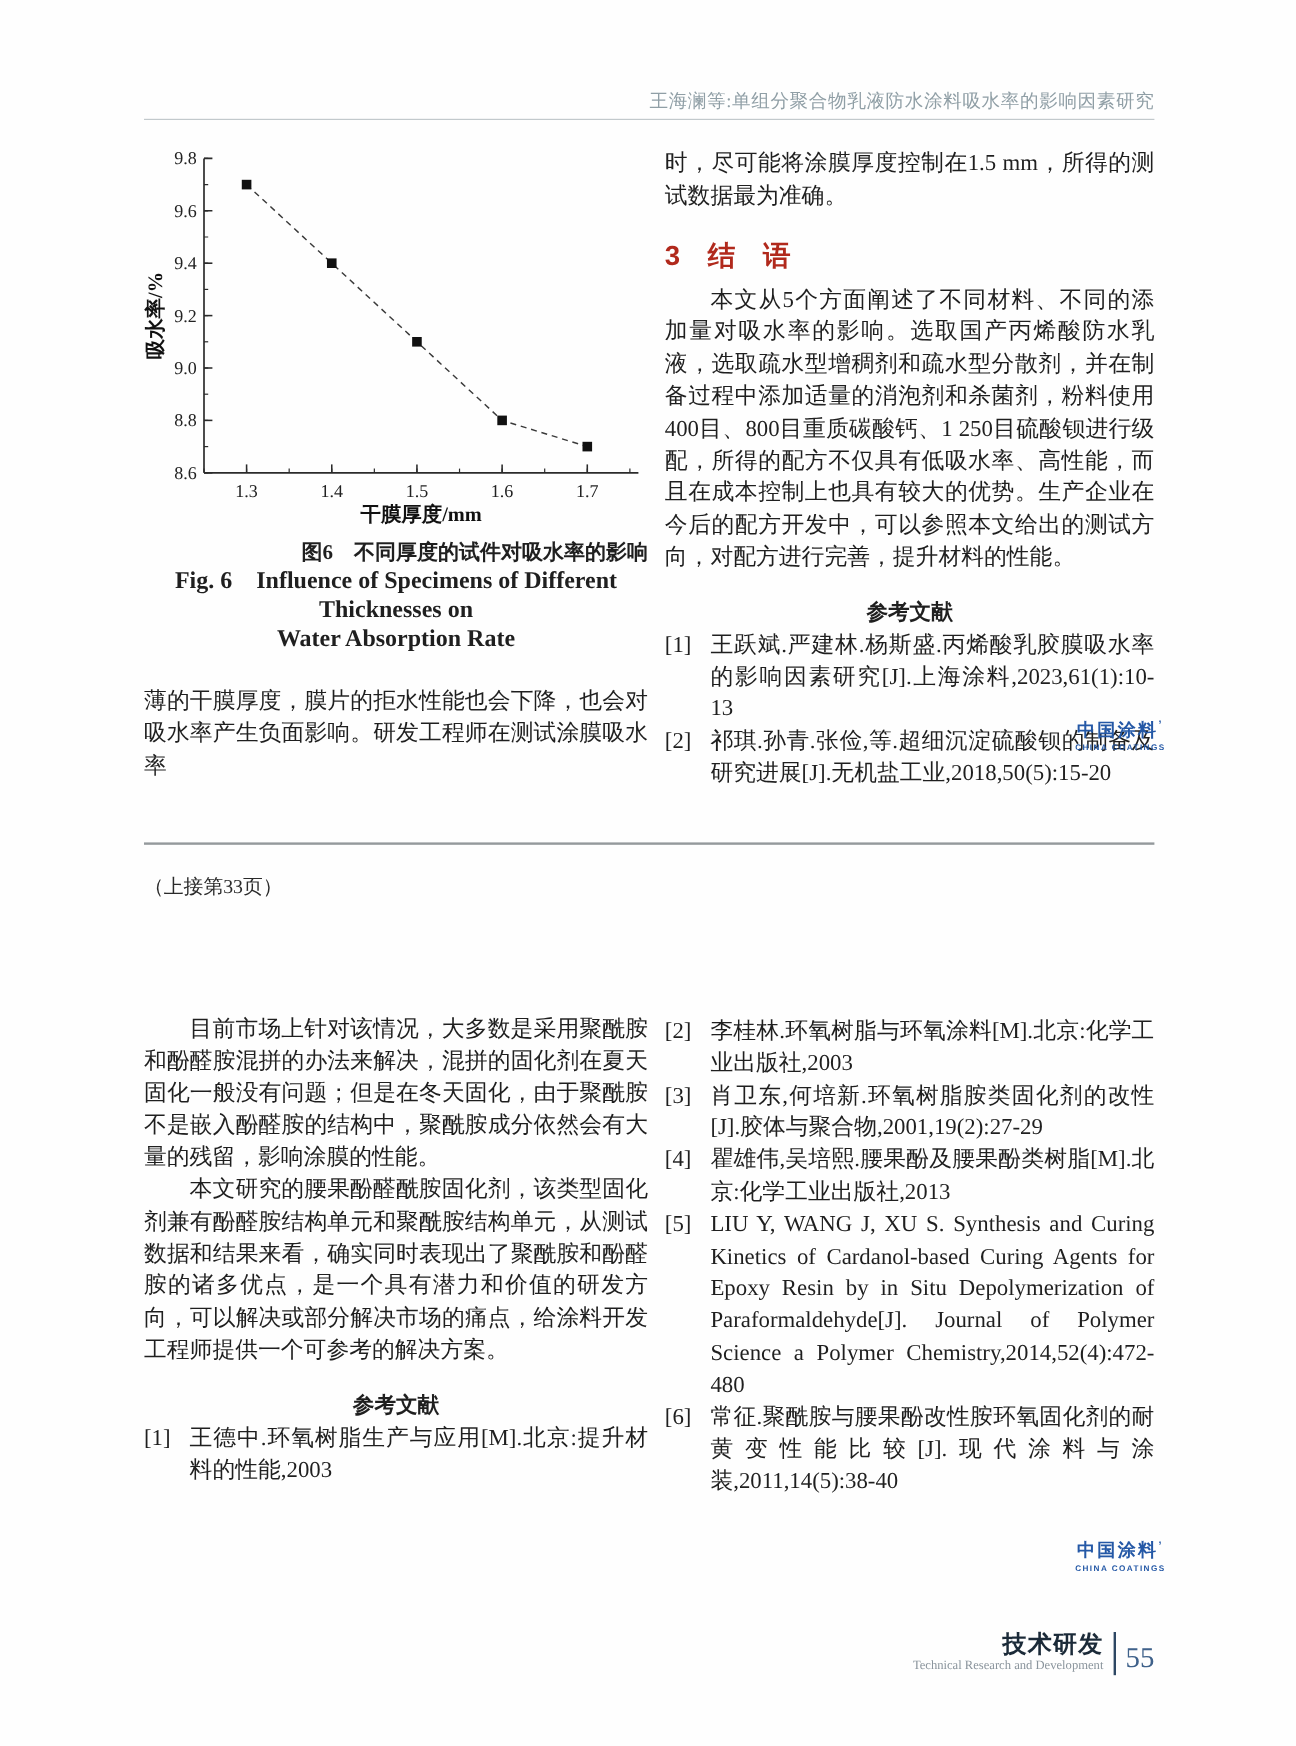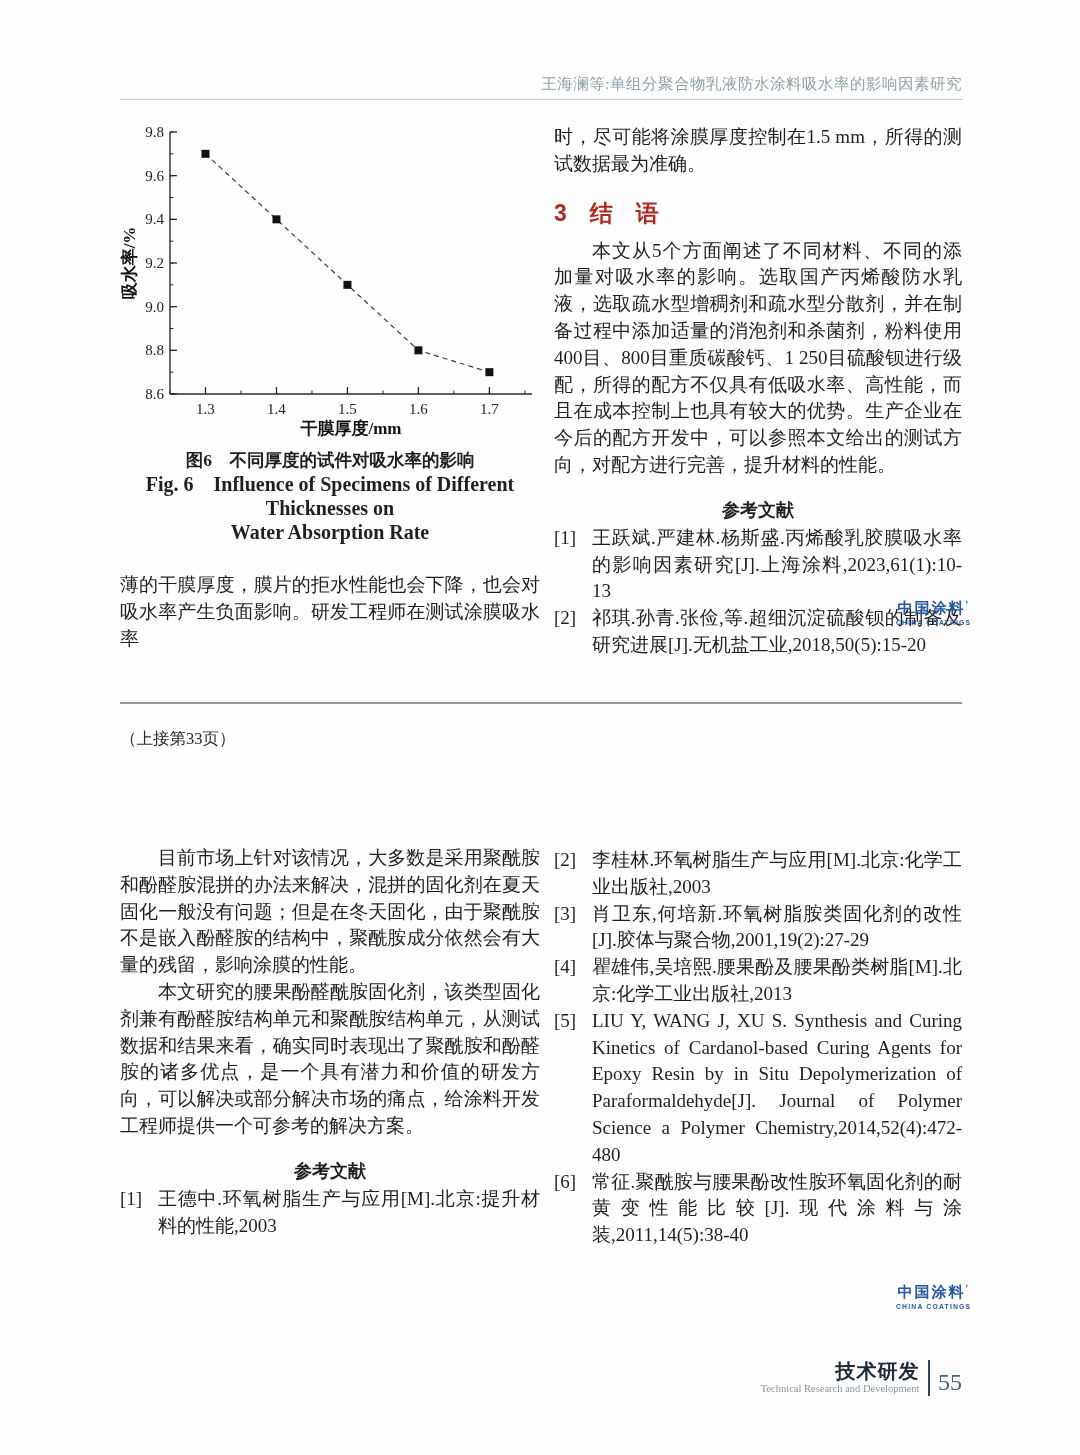--- a/index.html
+++ b/index.html
@@ -17,21 +17,21 @@
     border-top:1.5px solid #c2c9cc; }
   
   .col { position:absolute; width:420px; font-size:19px; line-height:26.8px;
     text-align:justify; }
   .col-left-top  { left:120px; top:122px; }
   .col-right-top { left:554px; top:124px; width:408px; }
   .col-left-bot  { left:120px; top:845px; }
   .col-right-bot { left:554px; top:847px; width:408px; }
   p.indent { text-indent:2em; }
   
-  .fig-caption-cn { margin-top:8px; text-align:center; font-weight:bold;
+  .fig-caption-cn { margin-top:8px; text-align:right; font-weight:bold;
     font-size:17.5px; line-height:24px; }
   .fig-caption-en { text-align:center; font-weight:bold; font-size:20px;
     line-height:24px; }
   .after-fig { margin-top:28px; }
   
   .section-heading { margin:20px 0 10px 0; color:#b1291c; font-weight:bold;
     font-size:23px; line-height:30px;
     font-family:"Liberation Sans","DejaVu Sans",sans-serif; }
   
   .ref-title { margin-top:16px; text-align:center; font-weight:bold;
@@ -168,21 +168,21 @@
     <div class="ref-title">参考文献</div>
     <div class="ref">
       <span class="ref-label">[1]</span>
       <span class="ref-text">王德中.环氧树脂生产与应用[M].北京:提升材料的性能,2003</span>
     </div>
   </div>
 
   <div class="col col-right-bot">
     <div class="ref">
       <span class="ref-label">[2]</span>
-      <span class="ref-text">李桂林.环氧树脂生产与应用[M].北京:化学工业出版社,2003</span>
+      <span class="ref-text">李桂林.环氧树脂与环氧涂料[M].北京:化学工业出版社,2003</span>
     </div>
     <div class="ref">
       <span class="ref-label">[3]</span>
       <span class="ref-text">肖卫东,何培新.环氧树脂胺类固化剂的改性[J].胶体与聚合物,2001,19(2):27-29</span>
     </div>
     <div class="ref">
       <span class="ref-label">[4]</span>
       <span class="ref-text">瞿雄伟,吴培熙.腰果酚及腰果酚类树脂[M].北京:化学工业出版社,2013</span>
     </div>
     <div class="ref">

